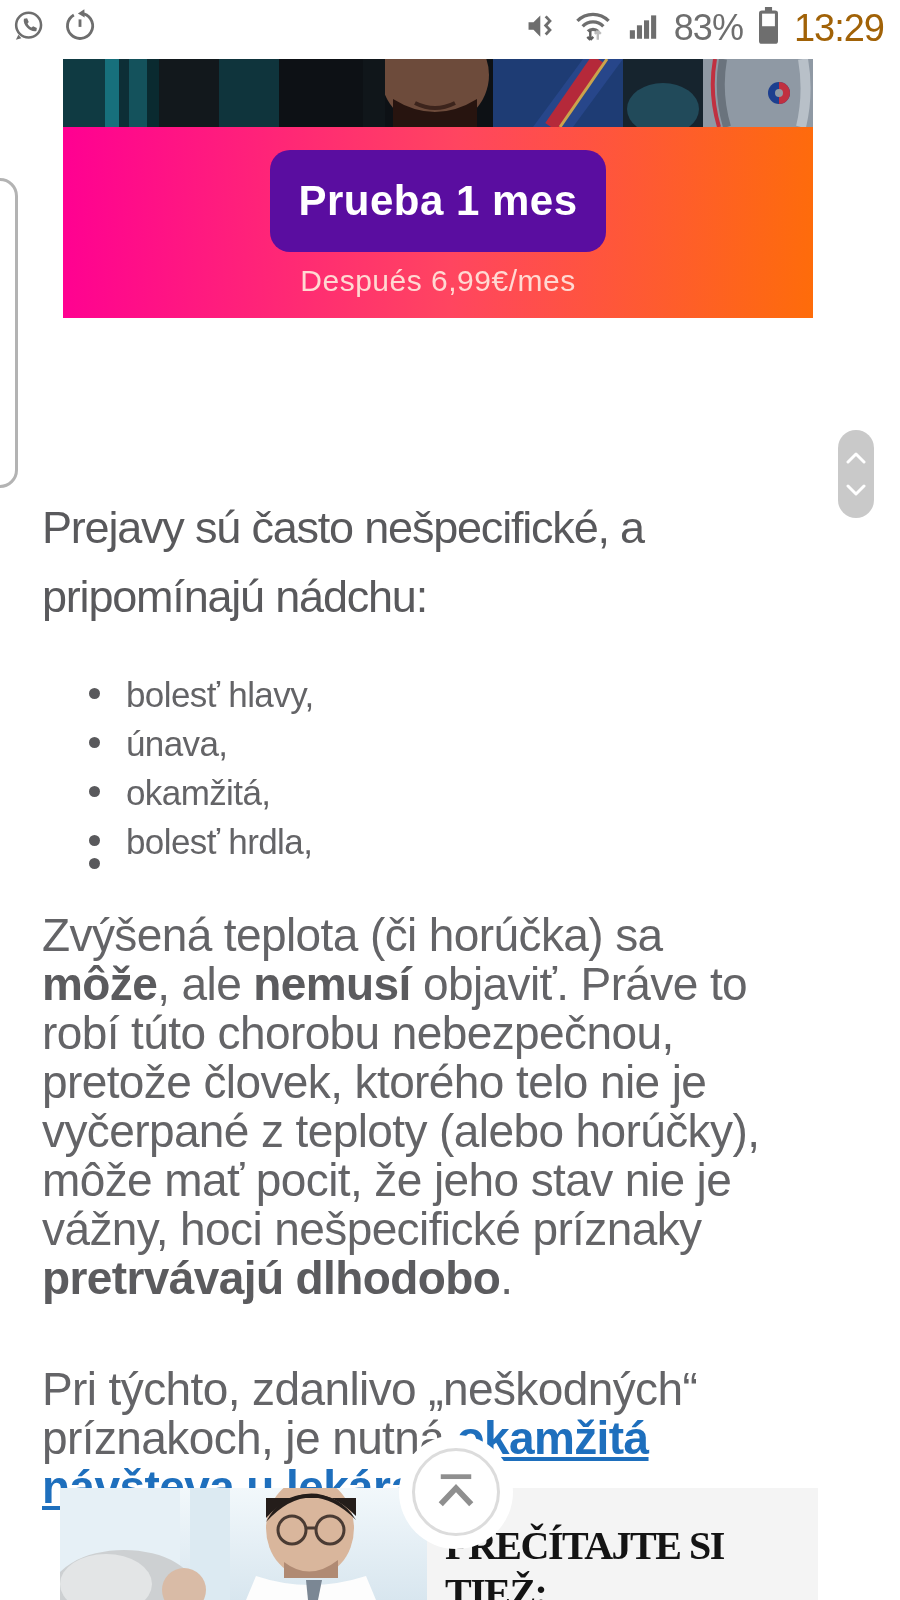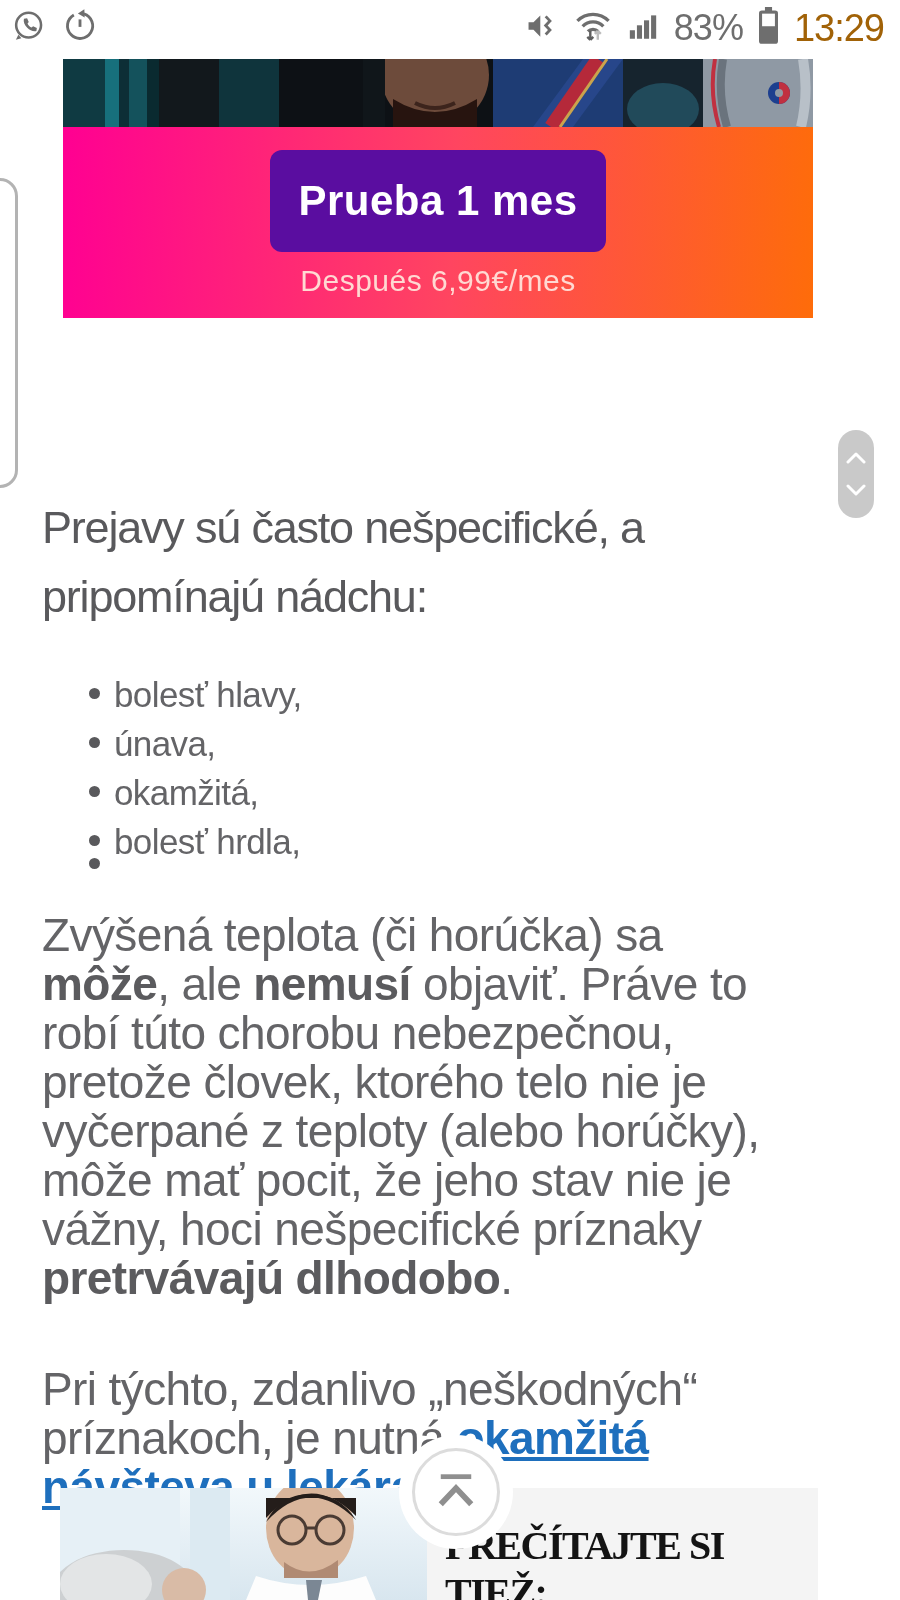--- a/index.html
+++ b/index.html
@@ -19,21 +19,21 @@
   .sb-time{font-size:38px;color:#a16207;letter-spacing:-1px;}
   
   .ad-banner{position:absolute;left:63px;top:59px;width:750px;height:259px;cursor:pointer;}
   .ad-photo{width:750px;height:68px;overflow:hidden;background:#0d1115;}
   .ad-gradient{
     width:750px;height:191px;
     background:linear-gradient(93deg,#ff0092 0%,#ff4560 52%,#fe6c0a 100%);
     display:flex;flex-direction:column;align-items:center;
   }
   .ad-cta{
-    margin-top:23px;width:336px;height:102px;border:none;border-radius:12px;
+    margin-top:23px;width:336px;height:102px;border:none;border-radius:20px;
     background:#5a0da0;color:#fff;font-size:42px;font-weight:700;letter-spacing:0.5px;
     font-family:inherit;cursor:pointer;
   }
   .ad-price{margin-top:12px;color:#ffd9d2;font-size:30px;letter-spacing:0.5px;}
   
   .edge-handle{
     position:absolute;left:-22px;top:178px;width:34px;height:304px;background:#fff;
     border:3px solid #b3b3b3;border-radius:18px;z-index:3;
   }
   
@@ -43,21 +43,21 @@
     align-items:center;z-index:3;
   }
   .scroll-pill svg{display:block;}
   
   .article{position:absolute;left:42px;top:494px;width:748px;color:#646467;}
   .article h1{
     margin:0 0 38px 0;font-size:45px;font-weight:400;color:#59595c;
     line-height:1.53;letter-spacing:-1.2px;
   }
   .article ul{list-style:none;margin:0 0 26px 0;padding:0 0 0 47px;}
-  .article li{display:flex;align-items:baseline;gap:14px;font-size:35px;
+  .article li{display:flex;align-items:baseline;gap:26px;font-size:35px;
     line-height:49px;letter-spacing:-0.6px;}
   .dot{flex:0 0 auto;width:11px;height:11px;border-radius:50%;background:#59595c;
     position:relative;top:-8px;}
   .article p{margin:0;font-size:46px;line-height:49px;letter-spacing:-0.6px;}
   .p1{margin-top:34px !important;}
   .p2{margin-top:62px !important;}
   .b{font-weight:700;color:#5b5b5e;}
   .inline-link{color:#1e6fbd;font-weight:700;text-decoration:underline;cursor:pointer;}
   
   .doc-photo{position:absolute;left:60px;top:1488px;width:367px;height:112px;

